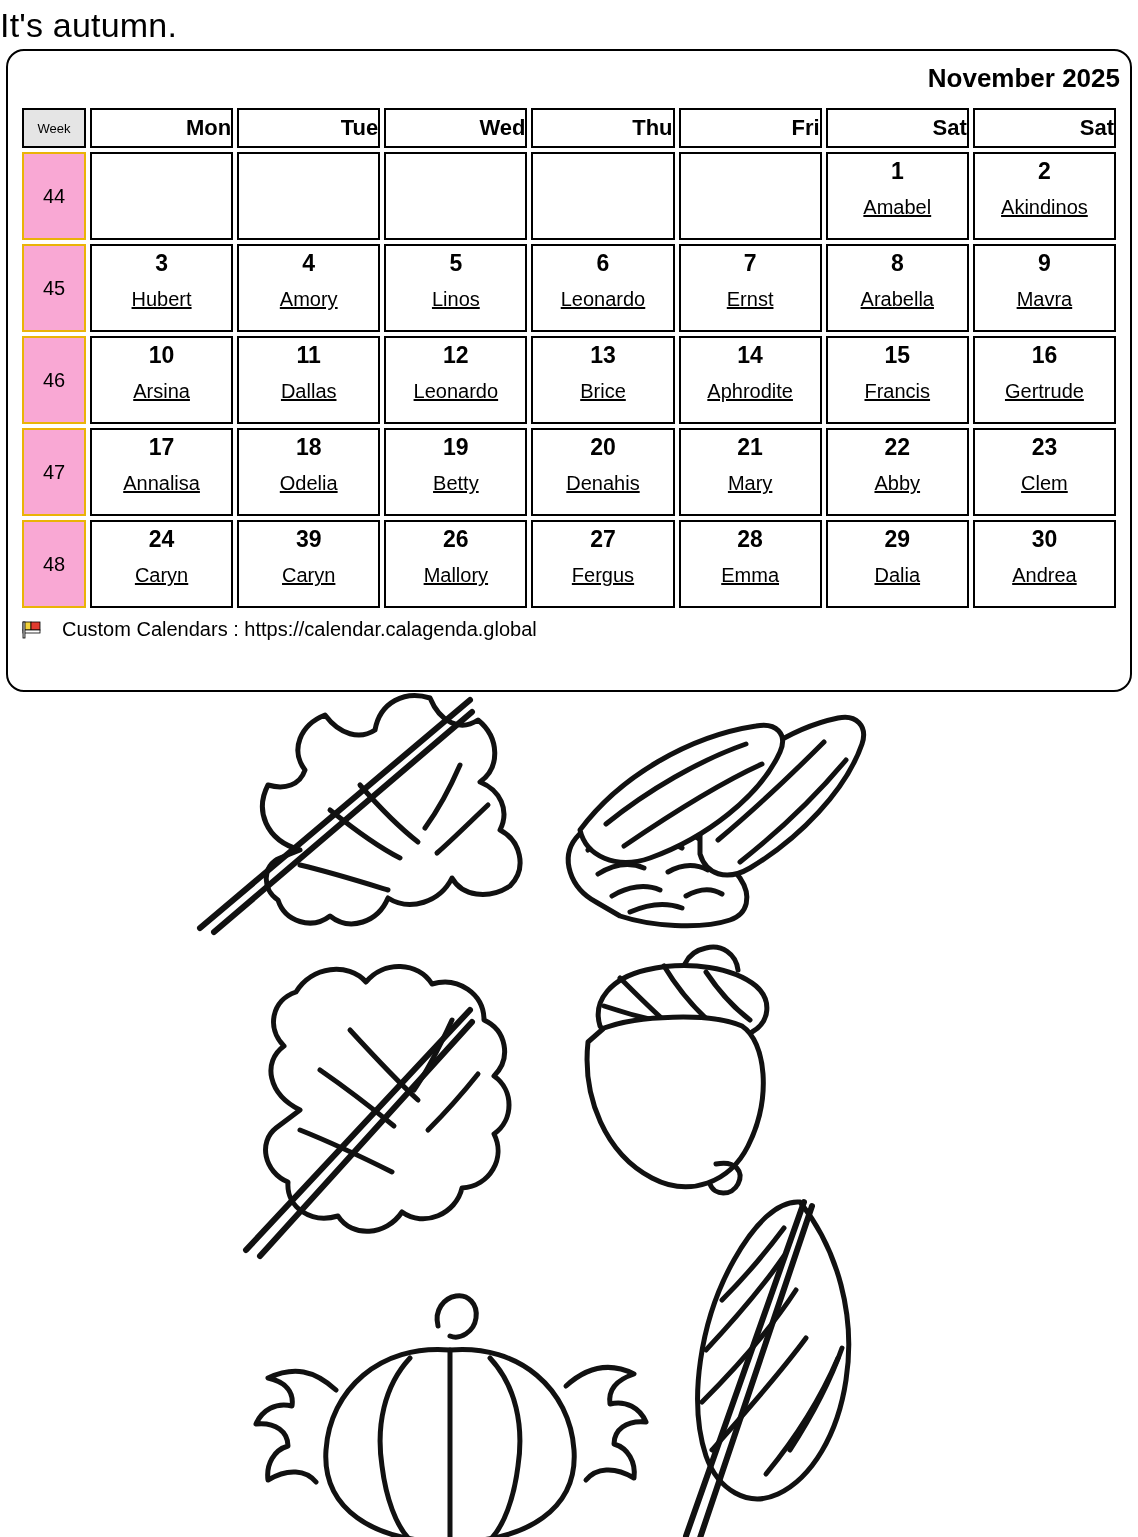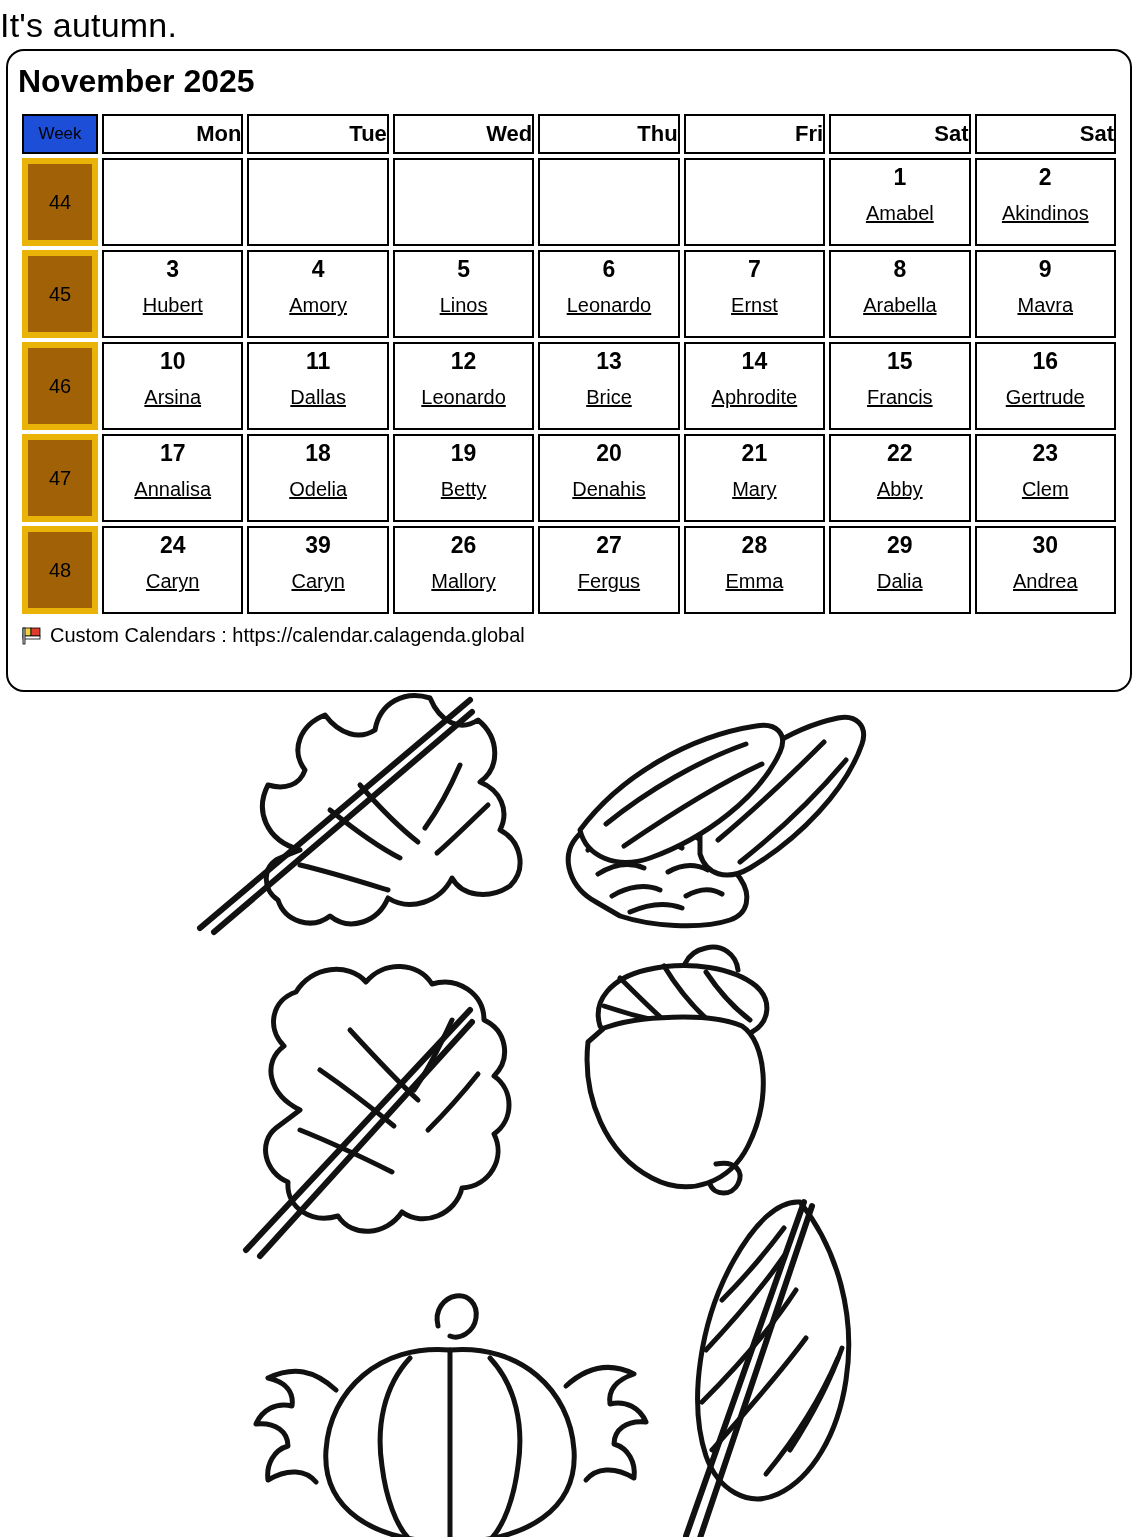--- a/index.html
+++ b/index.html
@@ -27,54 +27,54 @@
     position: relative;
     margin: 0 6px;
     border: 2px solid #000;
     border-radius: 18px;
     padding: 8px 10px 6px 10px;
     box-sizing: border-box;
     height: 643px;
     background: #fff;
   }
   .month-title {
-    text-align: left;
-    font-size: 32px;
+    text-align: right;
+    font-size: 26px;
     font-weight: bold;
     margin: 4px 0 10px 0;
   }
   table.cal {
     width: 100%;
     border-collapse: separate;
     border-spacing: 4px 4px;
     table-layout: fixed;
   }
   table.cal th.week-head {
     width: 60px;
     border: 2px solid #000;
-    font-size: 17px;
+    font-size: 13px;
     font-weight: normal;
     text-align: center;
-    padding: 4px 6px;
-    background: #1d4ed8;
+    padding: 4px 0;
+    background: #e5e5e5;
   }
   table.cal th.dow {
     border: 2px solid #000;
     font-size: 22px;
     font-weight: bold;
     text-align: right;
     padding: 5px 0;
     background: #fff;
   }
   table.cal td.weeknum {
-    border: 6px solid #eab308;
+    border: 2px solid #eab308;
     text-align: center;
     font-size: 20px;
     vertical-align: middle;
-    background: #a16207;
+    background: #f9a8d4;
   }
   table.cal td.day {
     border: 2px solid #000;
     height: 78px;
     vertical-align: top;
     text-align: center;
     background: #fff;
     padding: 4px 2px 2px 2px;
   }
   table.cal td.day.empty {
@@ -90,21 +90,21 @@
     font-weight: normal;
     margin-top: 12px;
     line-height: 1.1;
     white-space: nowrap;
     overflow: hidden;
     text-decoration: underline;
   }
   .footer {
     display: flex;
     align-items: center;
-    gap: 8px;
+    gap: 20px;
     margin-top: 6px;
     padding-left: 4px;
   }
   .flag-icon {
     width: 20px;
     height: 20px;
     display: inline-block;
     position: relative;
     flex: 0 0 auto;
   }

